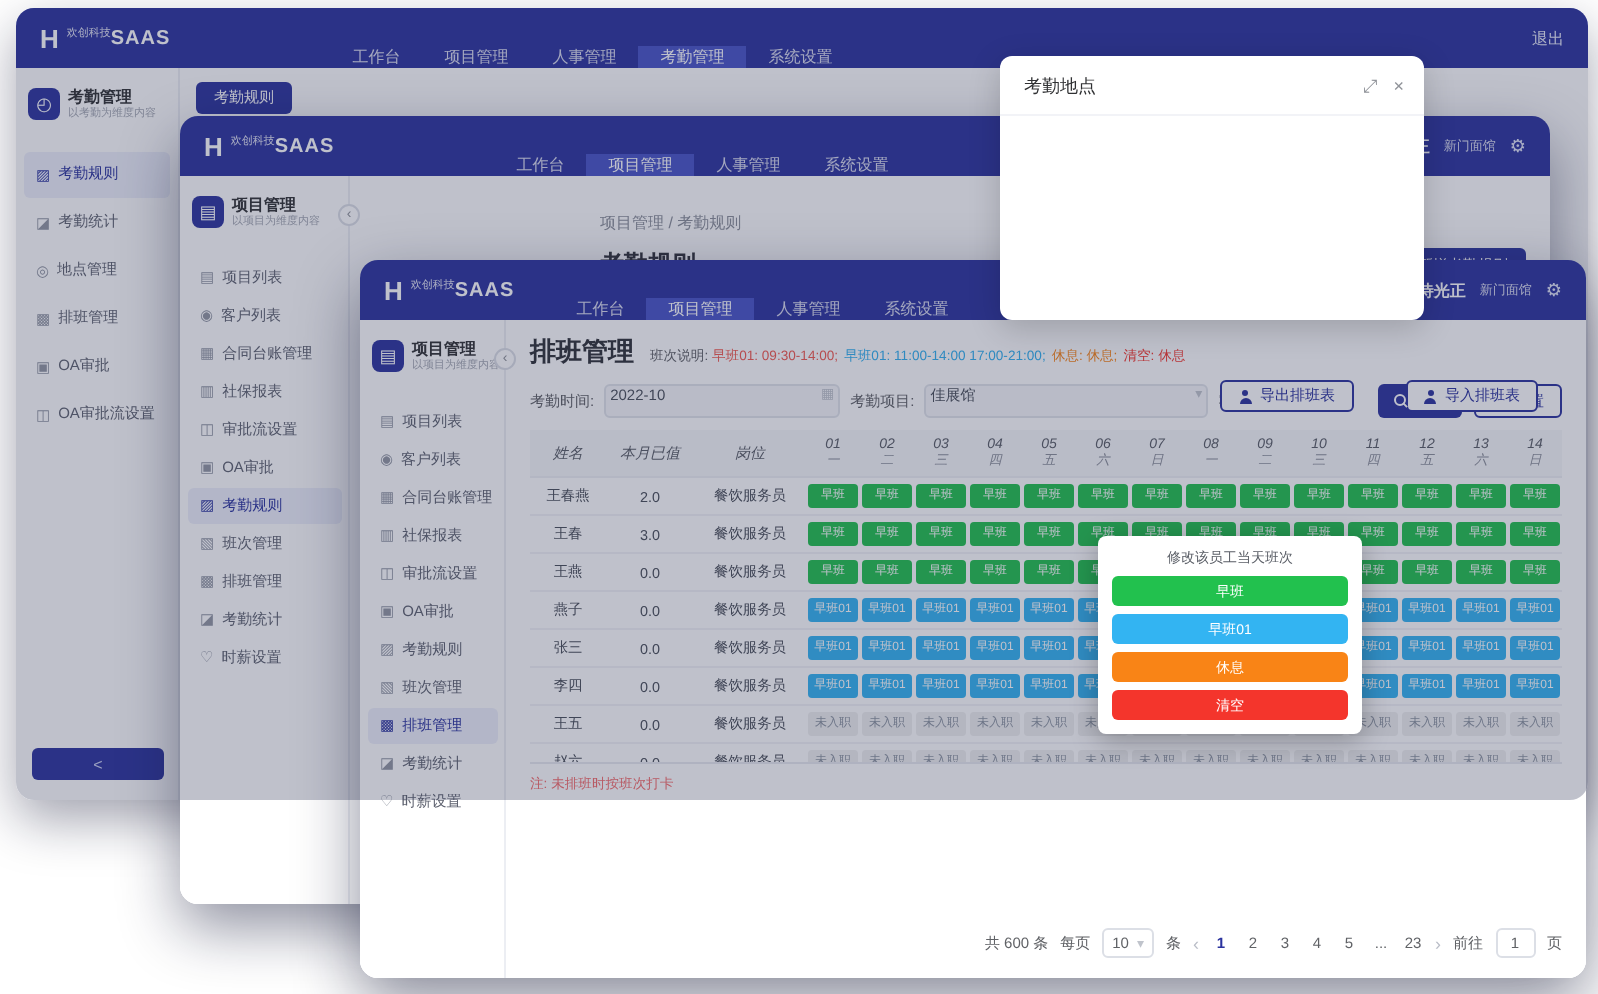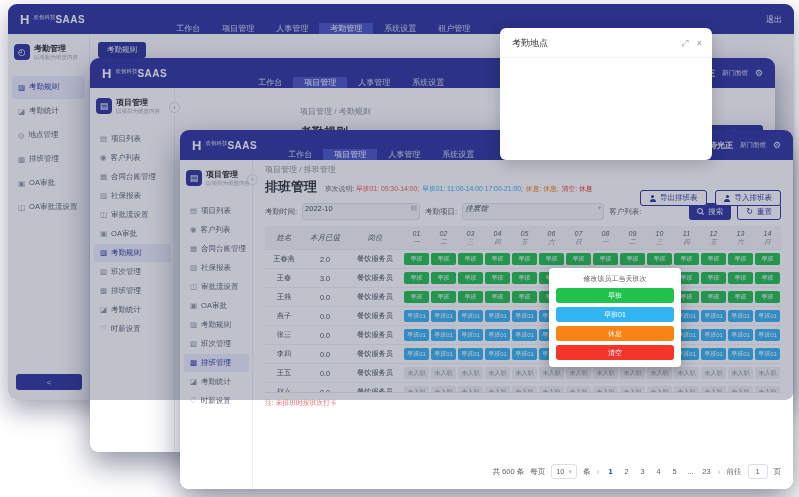--- a/index.html
+++ b/index.html
@@ -73,28 +73,28 @@
   .b-thead{display:flex;background:#f7f8fa;border-bottom:1px solid #eef0f4;margin-top:10px;height:17px;align-items:center;}
   .b-th{font-size:7.5px;color:#5a5e66;text-align:center;white-space:nowrap;overflow:hidden;}
 
   
   #side-c{width:73px;}
   .c-content{padding:4px 12px 0 12px;}
   .title-row{display:flex;align-items:baseline;gap:8px;margin-top:3px;}
   #win-c .page-title{font-size:13px;white-space:nowrap;}
   .legend{font-size:6.8px;white-space:nowrap;overflow:hidden;}
   .legend-prefix{color:#606266;}
-  .toolbtns{position:absolute;right:12px;top:30px;display:flex;gap:8px;}
+  .toolbtns{position:absolute;right:24px;top:30px;display:flex;gap:26px;}
   .btn-outline{border:1px solid #2b339e;color:#2b339e;background:#fff;font-size:7.5px;height:16px;padding:0 8px;border-radius:3px;display:inline-flex;align-items:center;gap:4px;white-space:nowrap;}
   .person-ico{position:relative;width:7px;height:7px;display:inline-block;}
   .person-ico::before{content:"";position:absolute;left:2px;top:0;width:3px;height:3px;border-radius:50%;background:#2b339e;}
   .person-ico::after{content:"";position:absolute;left:.5px;bottom:0;width:6px;height:3px;border-radius:3px 3px 0 0;background:#2b339e;}
   .filters{display:flex;align-items:center;gap:5px;margin-top:7px;font-size:7.5px;color:#606266;white-space:nowrap;}
   .input{height:17px;border:1px solid #e1e4ea;background:#f6f7fa;border-radius:3px;display:inline-flex;align-items:flex-start;justify-content:space-between;padding:0 2px;color:#4a4f59;font-size:7.5px;}
-  .inp-date{width:118px;} .inp-select{width:142px;font-style:italic;} .inp-text{width:120px;background:#fff;}
+  .inp-date{width:118px;} .inp-select{width:142px;} .inp-text{width:120px;background:#fff;}
   .placeholder{color:#c0c4cc;}
   .inp-ico{color:#c0c4cc;font-size:7px;}
   .filters-right{margin-left:auto;display:flex;gap:6px;}
   .btn-search{background:#2b339e;color:#fff;border:none;font-size:7.5px;height:17px;padding:0 8px;border-radius:3px;display:inline-flex;align-items:center;gap:4px;}
   .mag-ico{position:relative;width:7px;height:7px;display:inline-block;}
   .mag-ico::before{content:"";position:absolute;width:4px;height:4px;border:1px solid #fff;border-radius:50%;left:0;top:0;}
   .mag-ico::after{content:"";position:absolute;width:3px;height:1px;background:#fff;transform:rotate(45deg);left:3.5px;top:4.5px;}
   .refresh-ico{font-size:8px;line-height:1;}
 
   .table-wrap{margin-top:6px;height:167px;overflow:hidden;border-bottom:1px solid #e8eaf0;position:relative;}
@@ -138,21 +138,20 @@
           <span class="logo-company">欢创科技</span>
           <span class="logo-product">SAAS</span>
         </span>
       </div>
       <div class="nav ml-far" id="nav-a">
           <div class="nav-item">工作台</div>
           <div class="nav-item">项目管理</div>
           <div class="nav-item">人事管理</div>
           <div class="nav-item active">考勤管理</div>
           <div class="nav-item">系统设置</div>
-          <div class="nav-item">租户管理</div>
         </div>
       <div class="topbar-right">
         <span class="logout">退出</span>
       </div>
     </div>
     <div class="body">
       <div class="sidebar side-a" id="side-a-box" style="width:82px;">
         <div class="module">
           <span class="module-icon">◴</span>
           <span class="module-txt">
@@ -382,21 +381,20 @@
               <span class="side-ico">◪</span>
               <span class="side-label">考勤统计</span>
             </div>
             <div class="side-item">
               <span class="side-ico">♡</span>
               <span class="side-label">时薪设置</span>
             </div>
           </div>
       </div>
       <div class="content c-content">
-        <div class="crumb">项目管理 / 排班管理</div>
         <div class="title-row">
           <span class="page-title">排班管理</span>
           <span class="legend"><span class="legend-prefix">班次说明:</span> <span id="legend-segs"><span class="legend-seg" style="color: rgb(242, 90, 80); margin-right: 3px;">早班01: 09:30-14:00;</span><span class="legend-seg" style="color: rgb(49, 176, 240); margin-right: 3px;">早班01: 11:00-14:00 17:00-21:00;</span><span class="legend-seg" style="color: rgb(249, 132, 22); margin-right: 3px;">休息: 休息;</span><span class="legend-seg" style="color: rgb(244, 53, 44); margin-right: 3px;">清空: 休息</span></span></span>
         </div>
         <div class="toolbtns">
           <span class="btn-outline">
               <span class="person-ico"></span>
               <span>导出排班表</span>
             </span>
           <span class="btn-outline">

